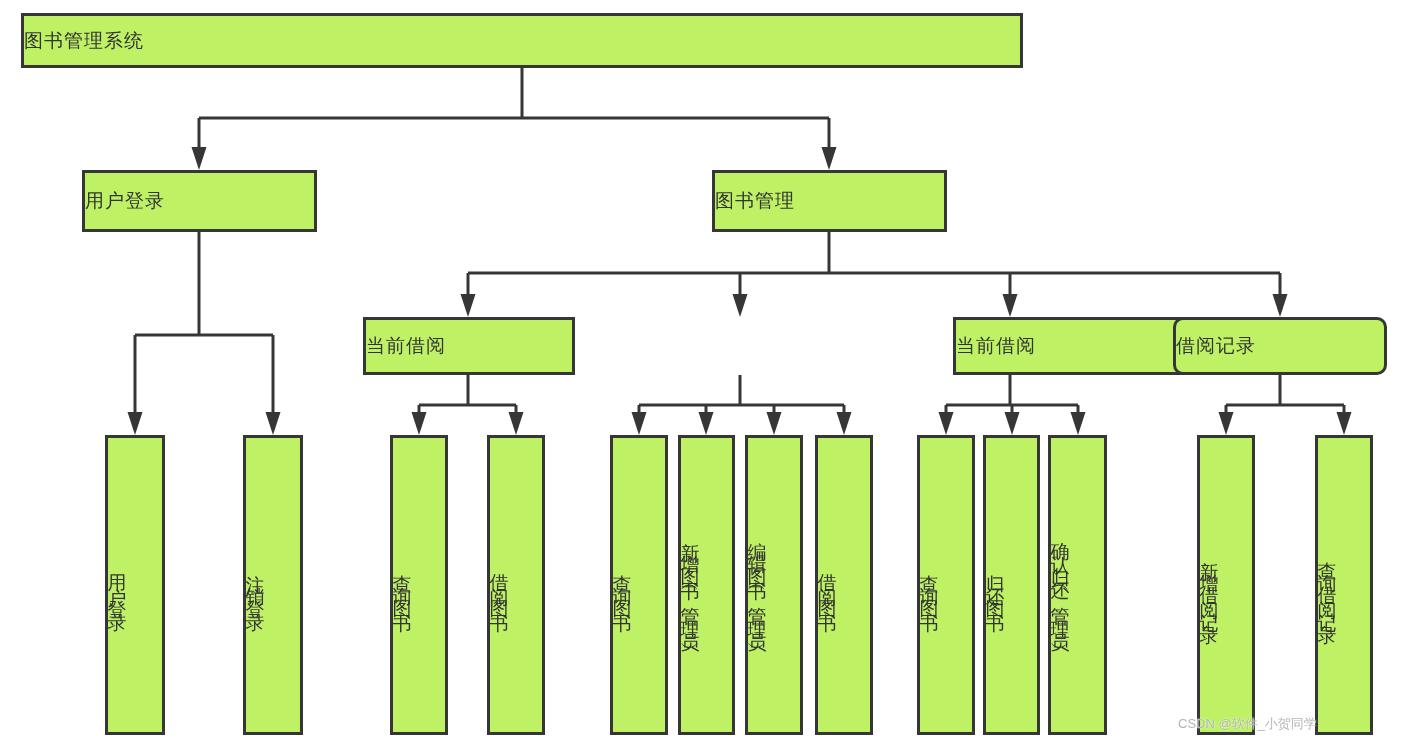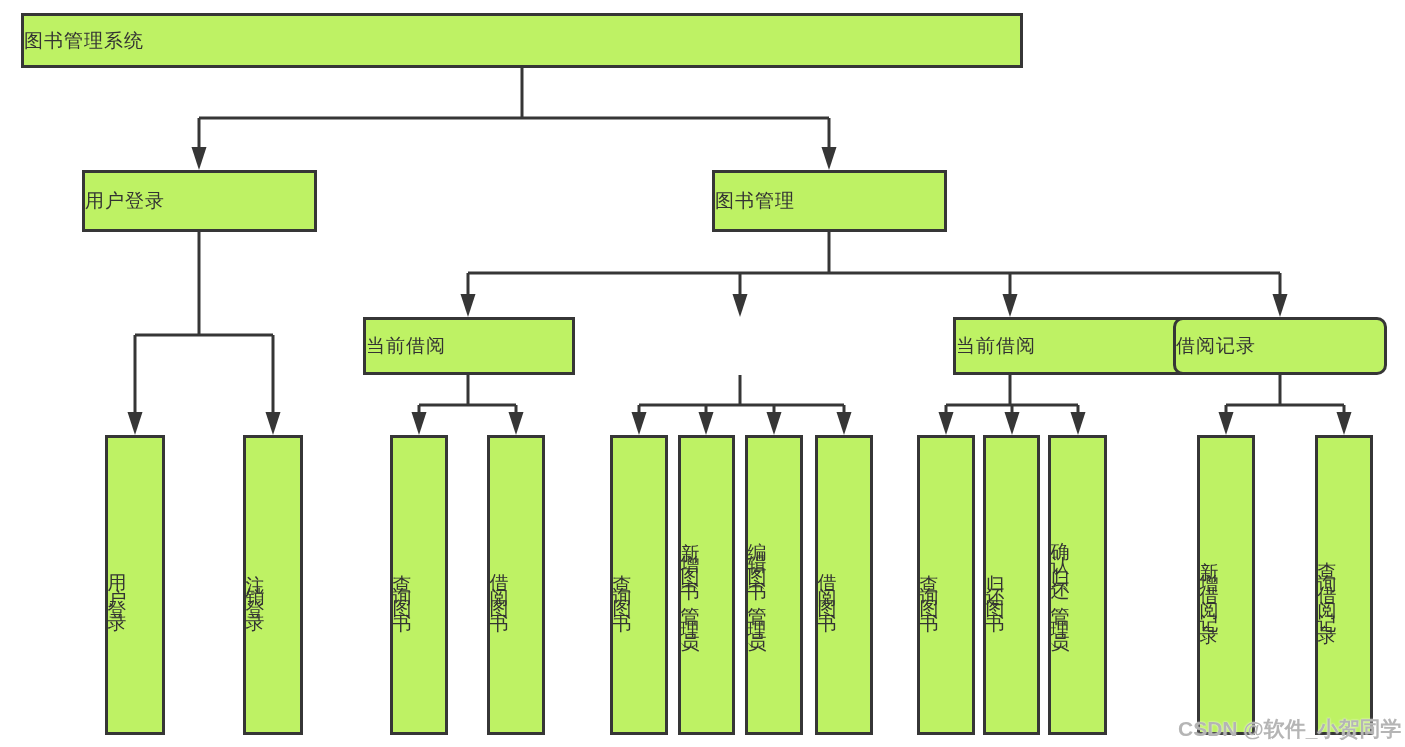--- a/index.html
+++ b/index.html
@@ -39,25 +39,24 @@
     font-size:19px;
     color:var(--text);
     letter-spacing:13px;
     line-height:1;
     white-space:nowrap;
   }
   #watermark{
     position:absolute;
     left:1178px;top:715px;
     z-index:2;
-    font-size:21px;
+    font-size:13px;
     color:var(--wm);
     white-space:nowrap;
     text-shadow:0 0 2px #ffffff;
-    font-weight:bold;
   }
 </style>
 </head>
 <body>
 
 <div id="canvas">
 
   <svg id="wires" width="1405" height="747">
       <line x1="522" y1="68" x2="522" y2="118" stroke="#363636" stroke-width="3"></line>
       <line x1="199" y1="118" x2="829" y2="118" stroke="#363636" stroke-width="3"></line>

